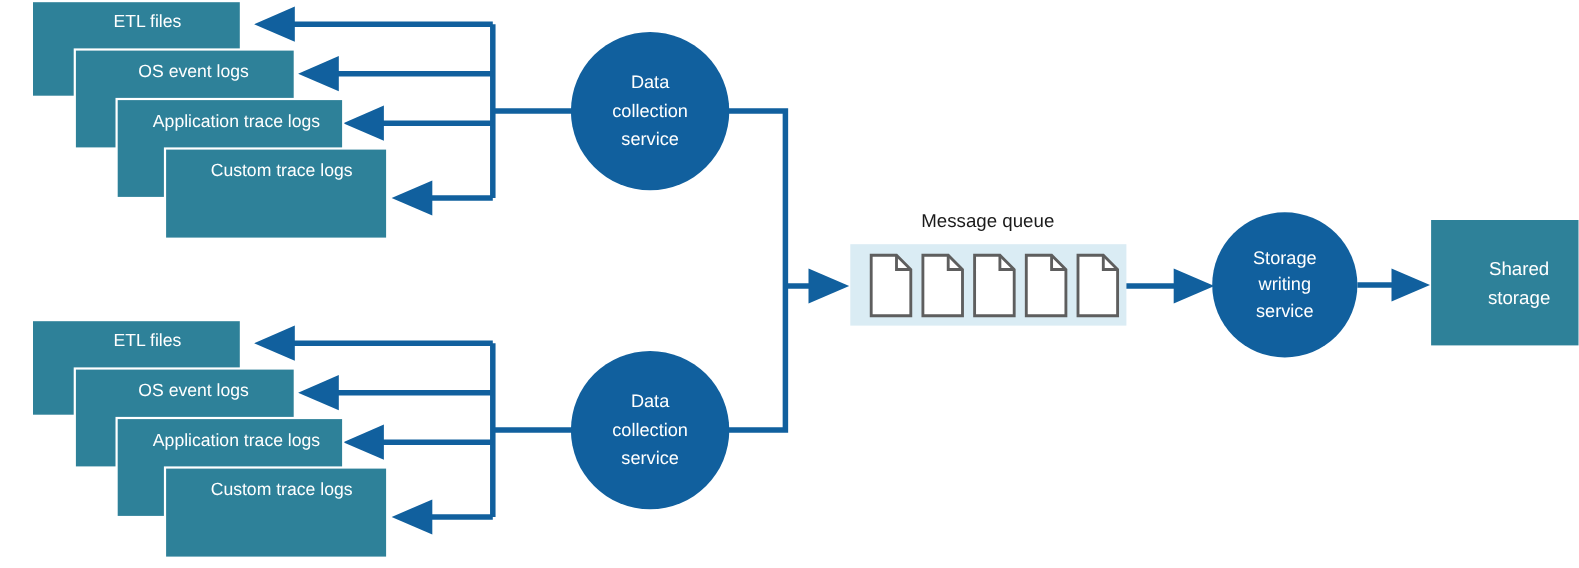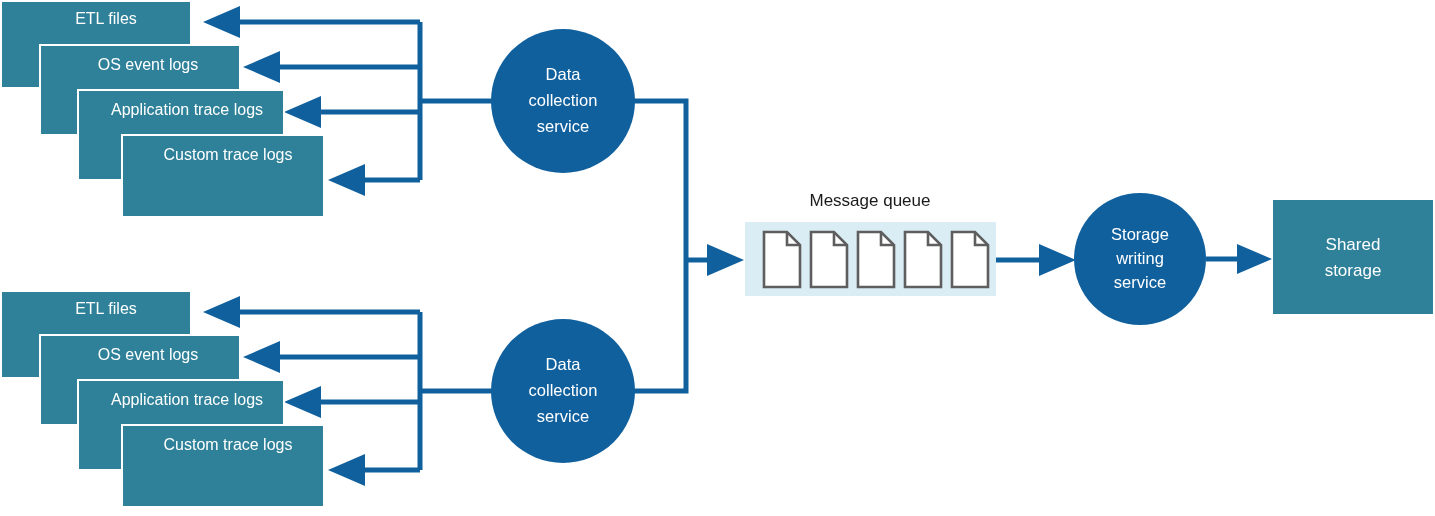--- a/index.html
+++ b/index.html
@@ -10,20 +10,21 @@
   body {
     width: 1435px;
     height: 516px;
     font-family: "Liberation Sans", sans-serif;
     overflow: hidden;
   }
   #diagram-root {
     position: relative;
     width: 1398px;
     height: 516px;
+    padding-left: 28px;
   }
   svg.diagram {
     display: block;
     width: 1435px;
     height: 516px;
   }
   .log-box-rect {
     fill: #2E8199;
     stroke: #ffffff;
     stroke-width: 2;

